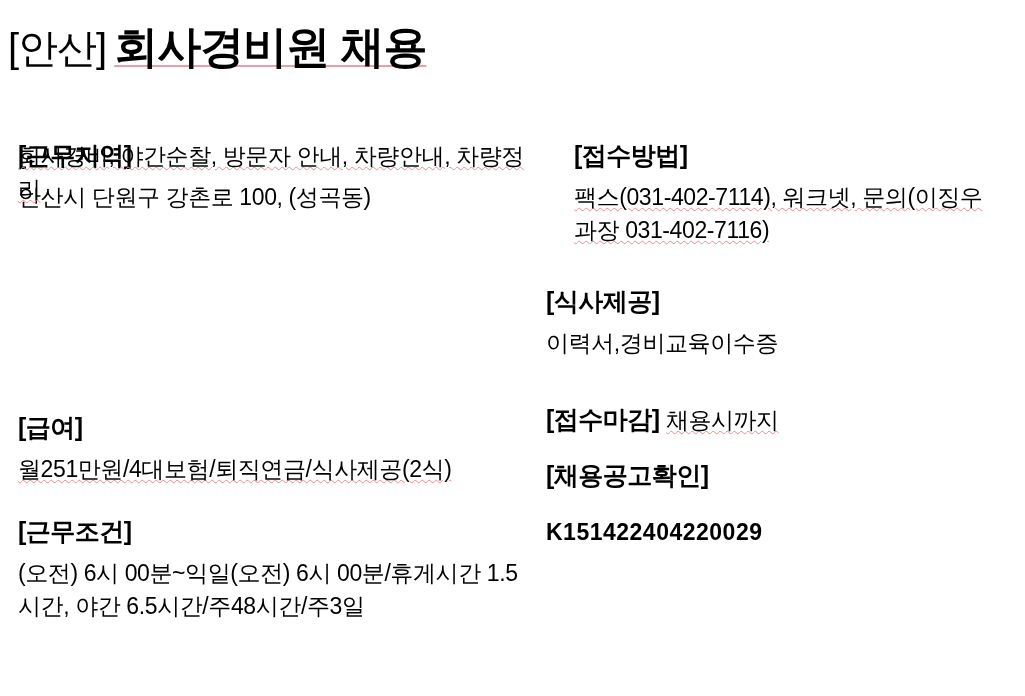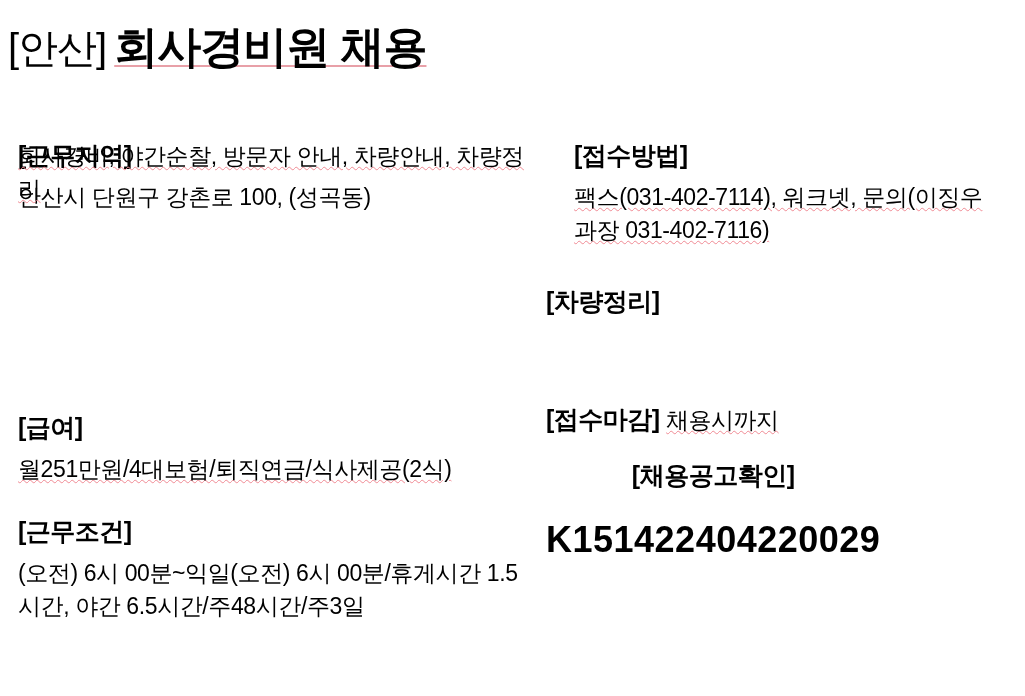--- a/index.html
+++ b/index.html
@@ -93,36 +93,36 @@
   
   .sq {
     text-decoration: underline;
     text-decoration-style: wavy;
     text-decoration-color: #f08a94;
     text-decoration-thickness: 1px;
     text-underline-offset: 2px;
   }
 
   .code {
-    font-size: 36px;
+    font-size: 23px;
     font-weight: 700;
     letter-spacing: 0.5px;
     margin-top: 28px;
   }
 
   
   #blk-area     { position: absolute; top: 0;   left: 0; }
   #blk-duty     { position: absolute; top: 132; left: 0; }
   #blk-pay      { position: absolute; top: 272px; left: 0; }
   #blk-cond     { position: absolute; top: 376px; left: 0; }
 
   #blk-apply    { position: absolute; top: 0;   left: 0; margin-left: 28px; }
   #blk-docs     { position: absolute; top: 146px; left: 0; }
   #blk-deadline { position: absolute; top: 264px; left: 0; }
-  #blk-notice   { position: absolute; top: 320px; left: 0; text-align: center; }
+  #blk-notice   { position: absolute; top: 320px; left: 0; }
 </style>
 </head>
 <body>
 
 <div class="page">
 
   <div class="title-row">
     <span class="title-bracket">[안산]</span>
     <span class="title-main title-underline-sp">회사경비원 채용</span>
   </div>
@@ -151,21 +151,22 @@
   </div>
 
   <div class="col col-right">
 
     <div class="block" id="blk-apply">
       <div class="heading">[접수방법]</div>
       <div class="body-text sq">팩스(031-402-7114), 워크넷, 문의(이징우 과장 031-402-7116)</div>
     </div>
 
     <div class="block" id="blk-docs">
-      <div class="heading">[차량정리]</div>
+      <div class="heading">[식사제공]</div>
+      <div class="body-text">이력서,경비교육이수증</div>
     </div>
 
     <div class="block" id="blk-deadline">
       <div class="heading">
         <span>[접수마감]</span>
         <span class="inline-val sq">채용시까지</span>
       </div>
     </div>
 
     <div class="block" id="blk-notice">

